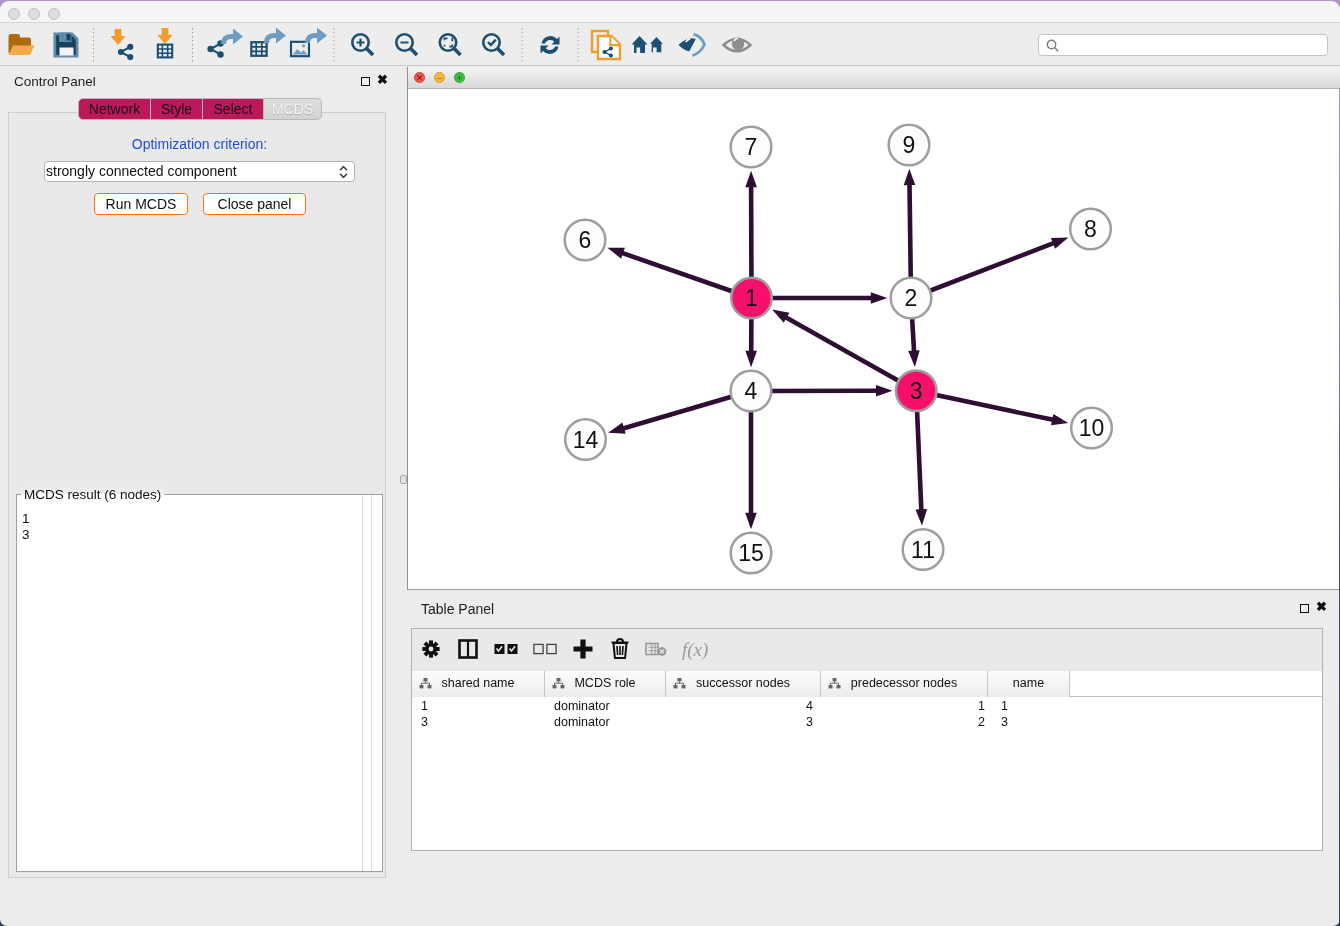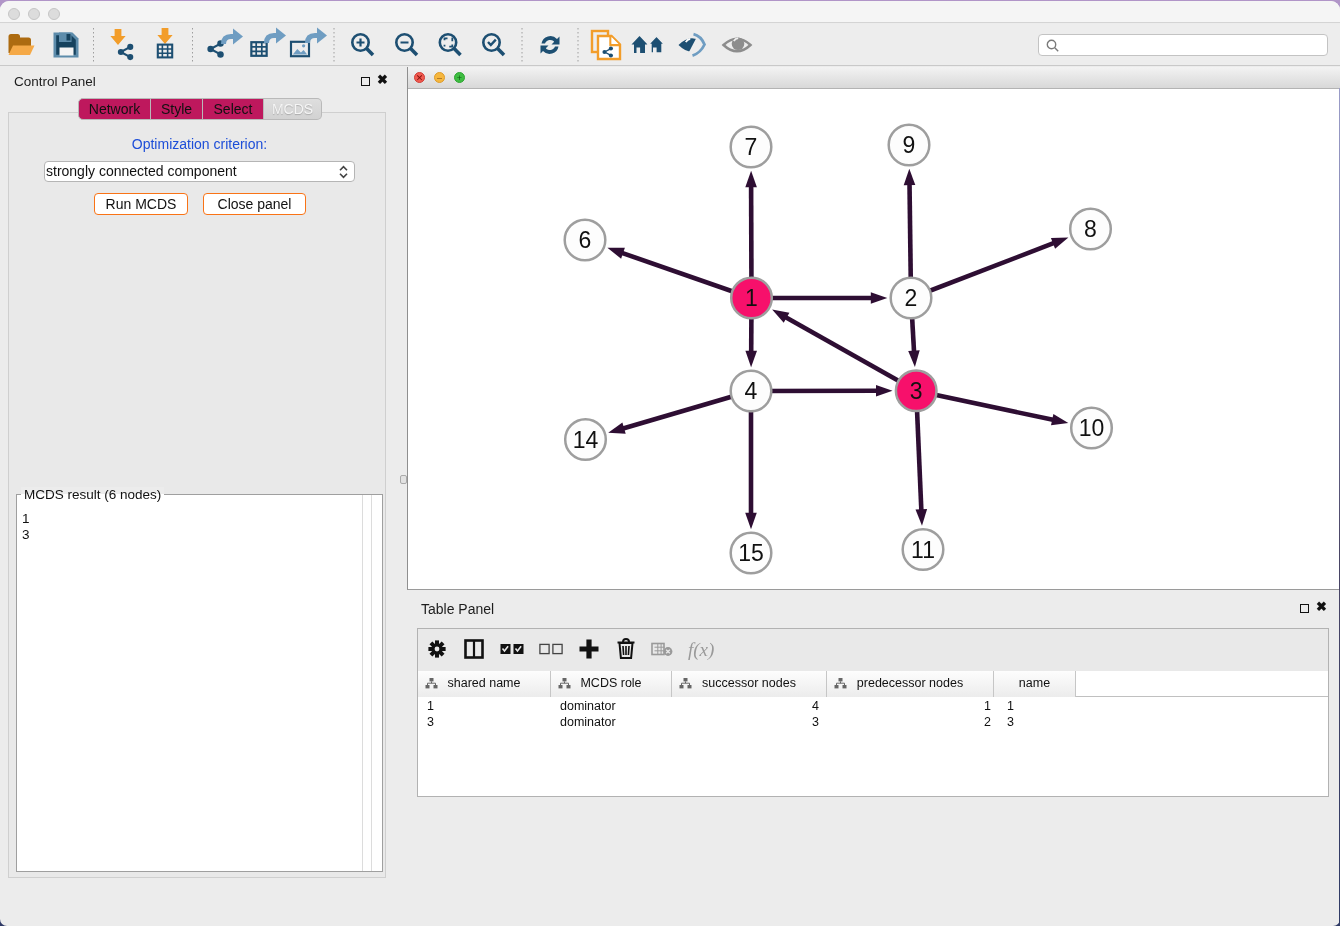--- a/index.html
+++ b/index.html
@@ -27,21 +27,21 @@
 #legend{position:absolute;left:4px;top:-8px;padding:0 3px;font-size:13.5px;color:#111;background:linear-gradient(#ececec 46%,#ffffff 46%);}
 
 #nw{position:absolute;left:407px;top:66px;width:933px;height:523px;border-left:1px solid #8f8f8f;border-bottom:1px solid #9a9a9a;background:#fff;}
 #nwtitle{position:absolute;left:0;top:0;width:932px;height:22px;background:linear-gradient(#f3f3f3,#d8d8d8);border-bottom:1px solid #b3b3b3;}
 .mac{position:absolute;top:5px;width:11px;height:11px;border-radius:50%;font-size:9px;line-height:11px;text-align:center;}
 #nwname{position:absolute;top:4px;left:0;width:932px;text-align:center;font-size:12.5px;font-weight:bold;color:#111;}
 #canvas{position:absolute;left:0;top:22px;width:932px;height:500px;background:#fff;}
 
 #tp{position:absolute;left:407px;top:590px;width:933px;height:301px;background:#ececec;}
 #tphead{position:absolute;left:14px;top:10px;font-size:14px;color:#1d1d1d;}
-#tbox{position:absolute;left:10px;top:37px;width:912px;height:169px;background:#fff;border:1px solid #b2b2b2;}
+#tbox{position:absolute;left:4px;top:37px;width:912px;height:223px;background:#fff;border:1px solid #b2b2b2;}
 #ttools{position:absolute;left:0;top:0;width:910px;height:42px;background:#e9e9e9;}
 #thead{position:absolute;left:0;top:42px;width:910px;height:26px;background:#fff;border-bottom:1px solid #c0c0c0;display:flex;}
 .th{height:26px;border-right:1px solid #c6c6c6;background:linear-gradient(#fdfdfd,#ececec);font-size:12.5px;color:#111;text-align:center;line-height:25px;position:relative;}
 .thico{position:absolute;left:7px;top:6px;}
 .trow{position:absolute;left:0;width:910px;height:16px;font-size:12.5px;color:#111;}
 .td{position:absolute;top:1px;}
 .bottabs{position:absolute;left:286px;top:276px;height:21px;display:flex;}
 .btab{height:21px;background:#fff;border:1px solid #ababab;border-left:none;font-size:13px;color:#111;text-align:center;line-height:19px;border-radius:0;}
 .btab.first{border-left:1px solid #ababab;border-radius:5px 0 0 5px;}
 .btab.last{border-radius:0 5px 5px 0;}

